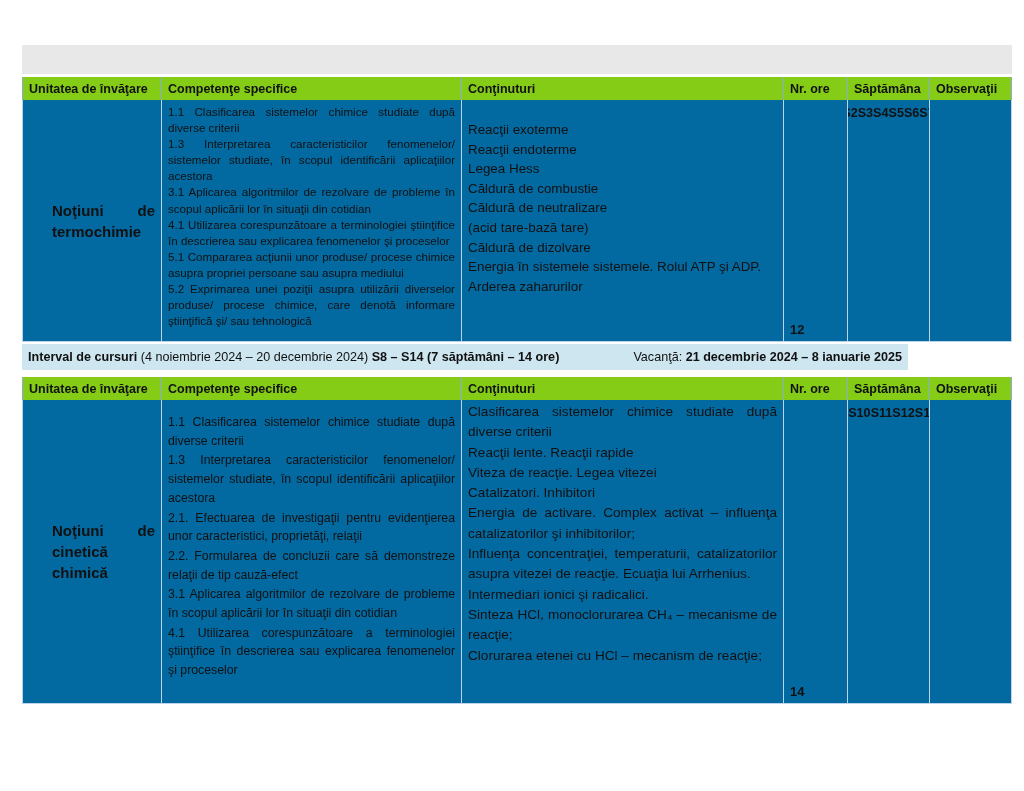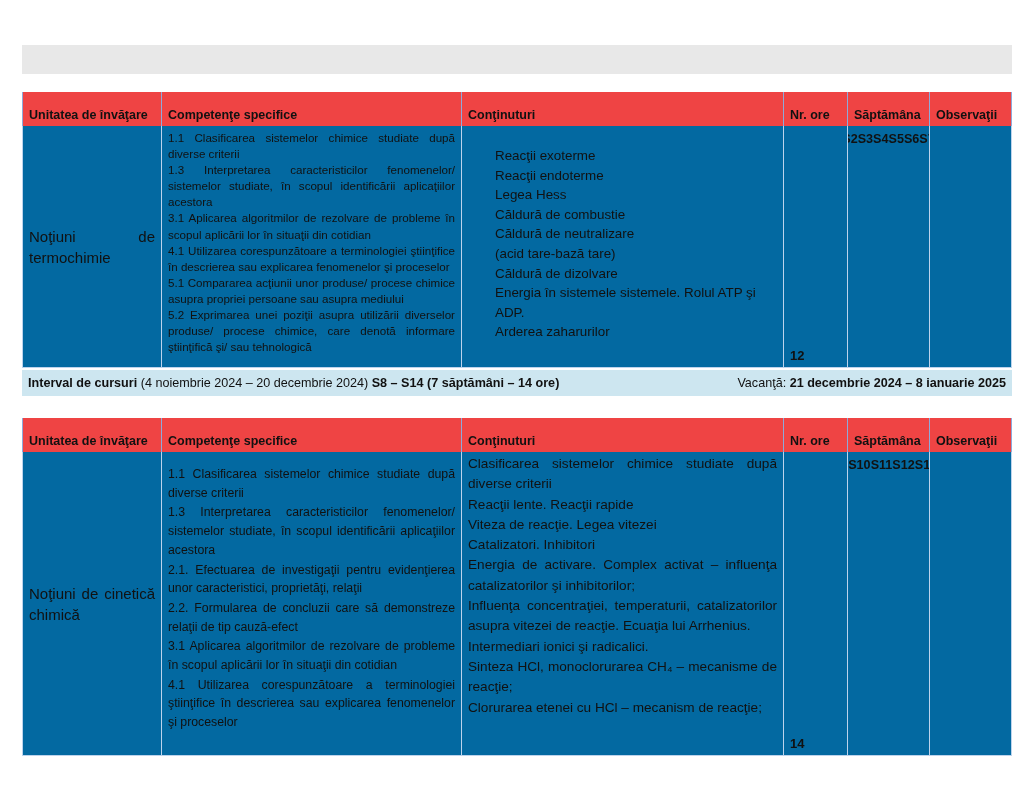--- a/index.html
+++ b/index.html
@@ -21,90 +21,89 @@
     width: 990px;
     background: #e8e8e8;
     margin-bottom: 3px;
   }
   .grid-table {
     width: 990px;
     display: grid;
     grid-template-columns: 140px 300px 322px 64px 82px 82px;
   }
   .thead .cell {
-    background: #ef4444;
+    background: #84cc16;
     font-weight: 700;
     font-size: 12.5px;
-    padding: 16px 6px 4px 6px;
+    padding: 5px 6px 4px 6px;
     border-right: 1px solid #8EAADB;
-    margin-top: 15px;
   }
   .trow .cell {
     background: #0369a1;
     border-right: 1px solid #BDD3EC;
     border-bottom: 1px solid #BDD3EC;
     padding: 4px 6px;
     overflow: hidden;
   }
   .trow .cell:first-child { border-left: 1px solid #BDD3EC; }
   .thead .cell:first-child { border-left: 1px solid #8EAADB; }
 
   
   .row-1 .cell { min-height: 242px; }
   .row-2 .cell { min-height: 304px; }
 
   .unit-cell {
     display: flex; align-items: center;
   }
   .unit-title {
-    font-weight: 400;
+    font-weight: 700;
     font-size: 15px;
     line-height: 21px;
     text-align: justify;
     width: 100%;
+    margin-left: 23px;
   }
   .comp-cell { padding-top: 5px; }
   .row-1 .comp-item {
     font-size: 11.6px;
     line-height: 16.1px;
     text-align: justify;
   }
   .row-2 .comp-cell { padding-top: 13px; }
   .row-2 .comp-item {
     font-size: 12.3px;
     line-height: 18.7px;
     text-align: justify;
     margin-bottom: 1px;
   }
   .row-1 .cont-cell { padding-top: 20px; }
   .row-1 .cont-item {
     font-size: 13.4px;
     line-height: 19.6px;
-    margin-left: 27px;
   }
   .row-2 .cont-cell { padding-top: 2px; }
   .row-2 .cont-item {
     font-size: 13.6px;
     line-height: 20.3px;
     text-align: justify;
   }
   .ore-cell {
     display: flex; align-items: flex-end; justify-content: flex-start;
     font-weight: 700; font-size: 13px;
   }
   .week-cell {
     display: flex; justify-content: center;
   }
   .week-item {
     font-weight: 700;
     font-size: 12.6px;
     line-height: 18.4px;
   }
   .band {
-    width: 990px;
+    width: 886px;
     background: #CDE6F0;
     margin: 2px 0 7px 0;
     min-height: 26px;
     display: flex;
     align-items: center;
     justify-content: space-between;
     padding: 2px 6px;
     font-size: 12.6px;
   }
   .band .b { font-weight: 700; }

